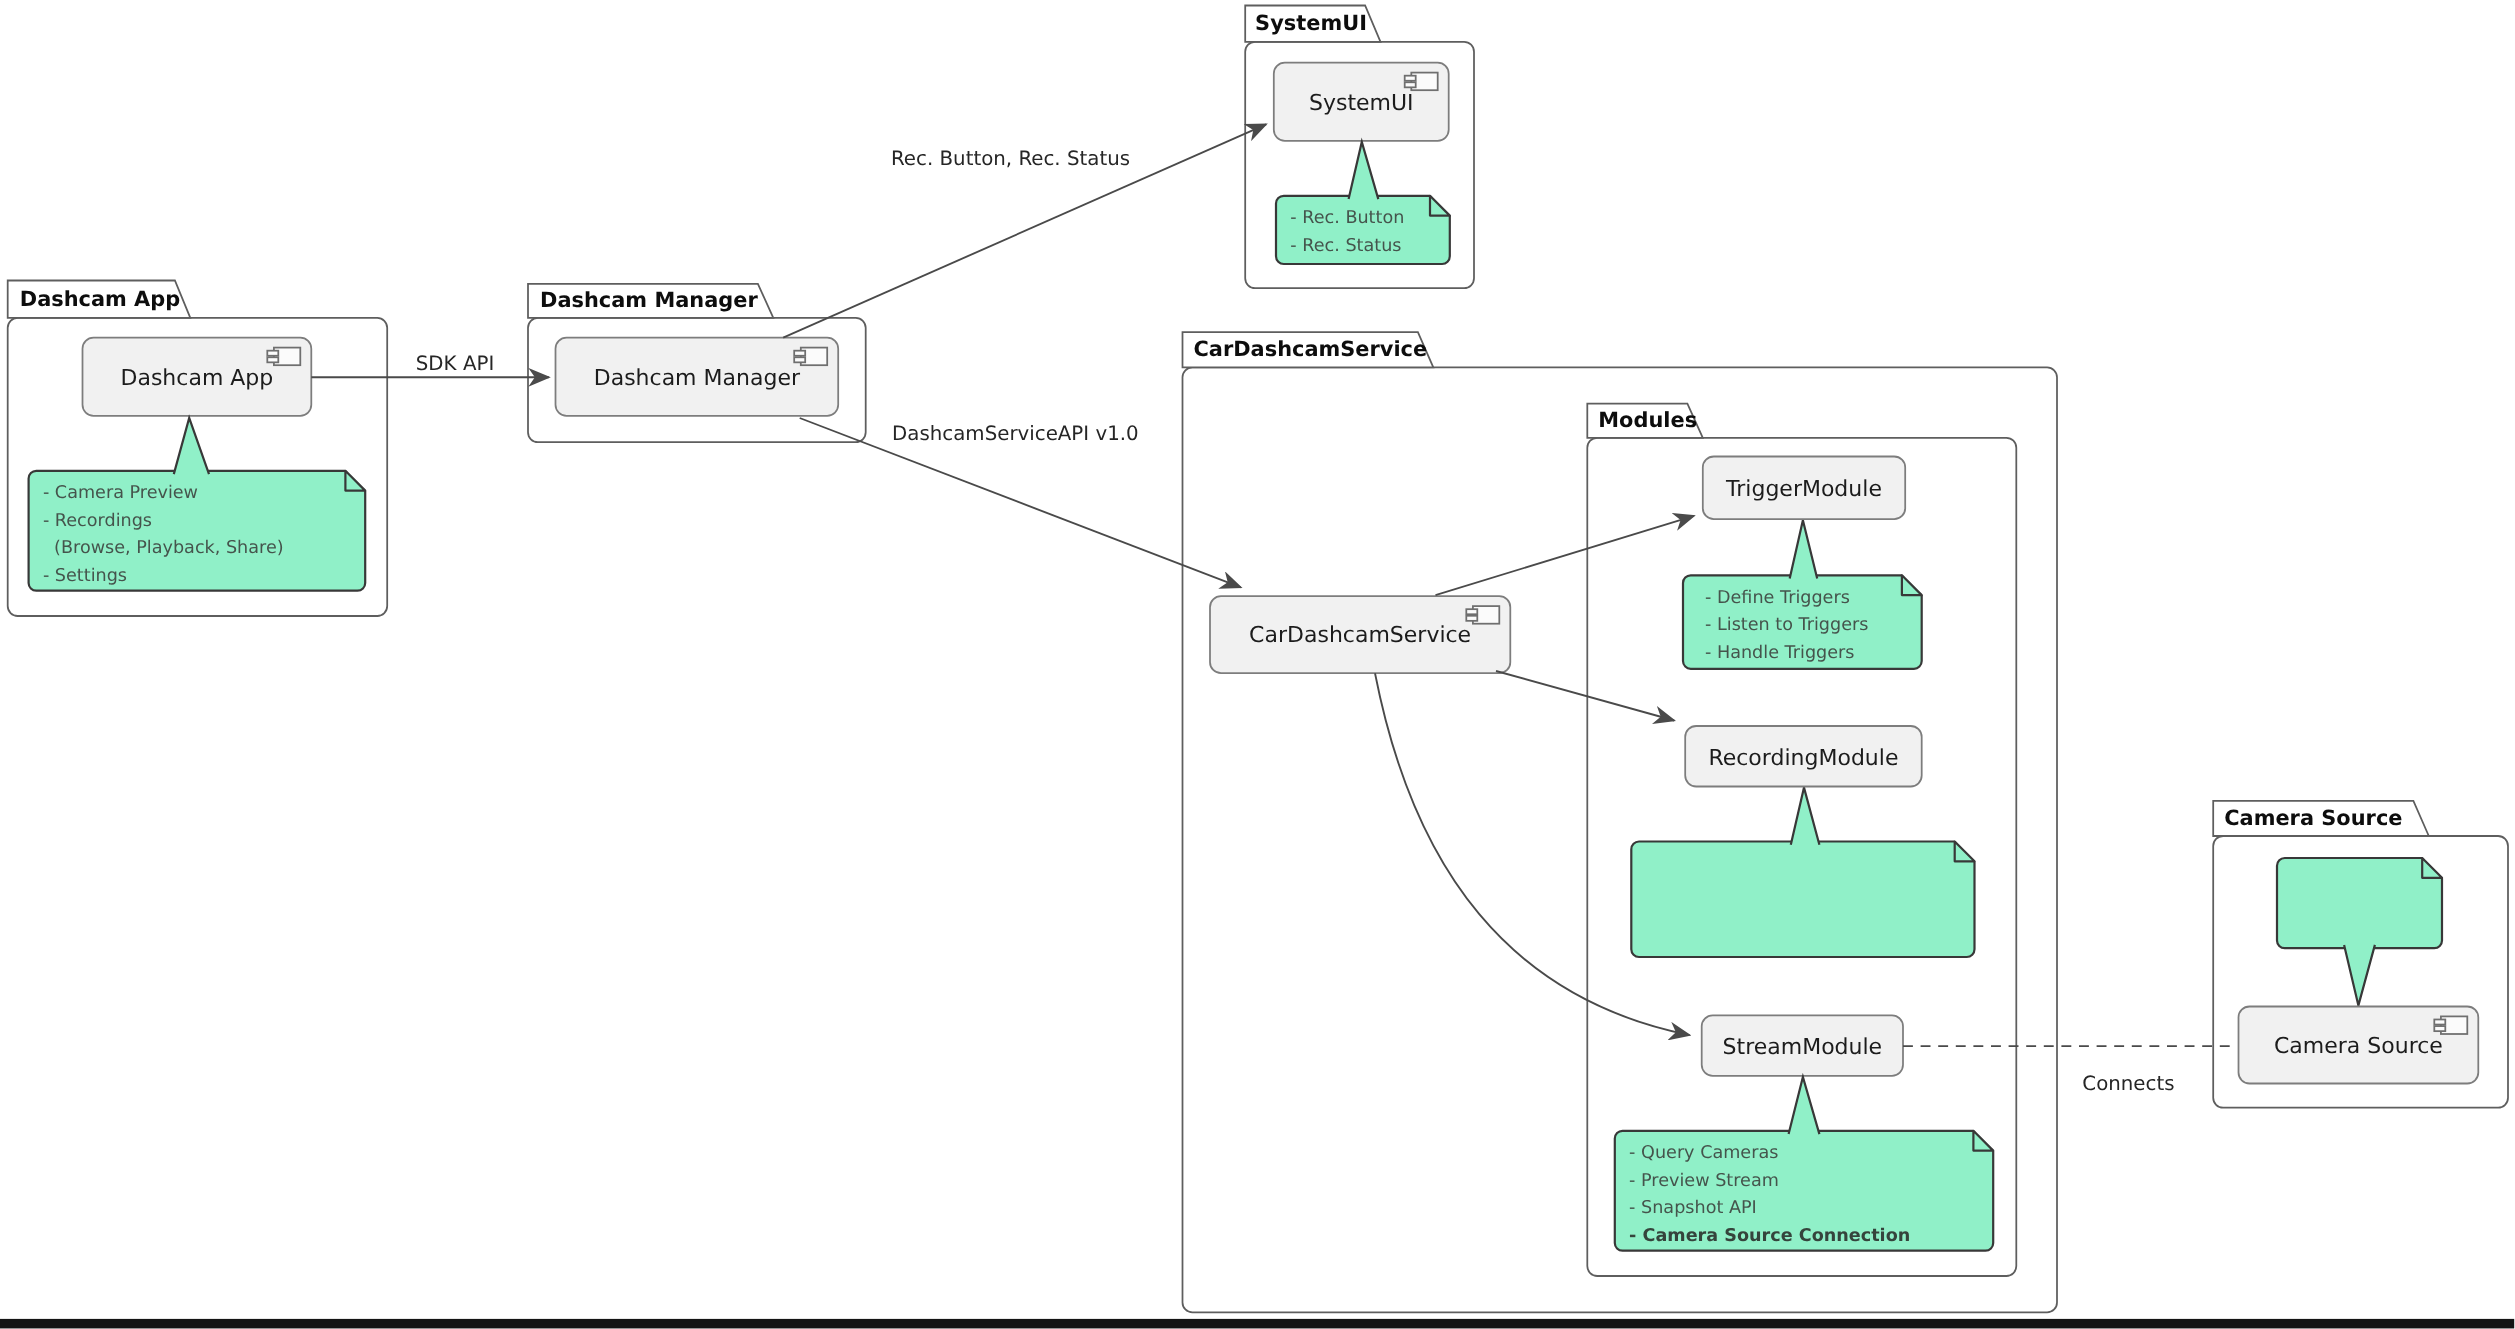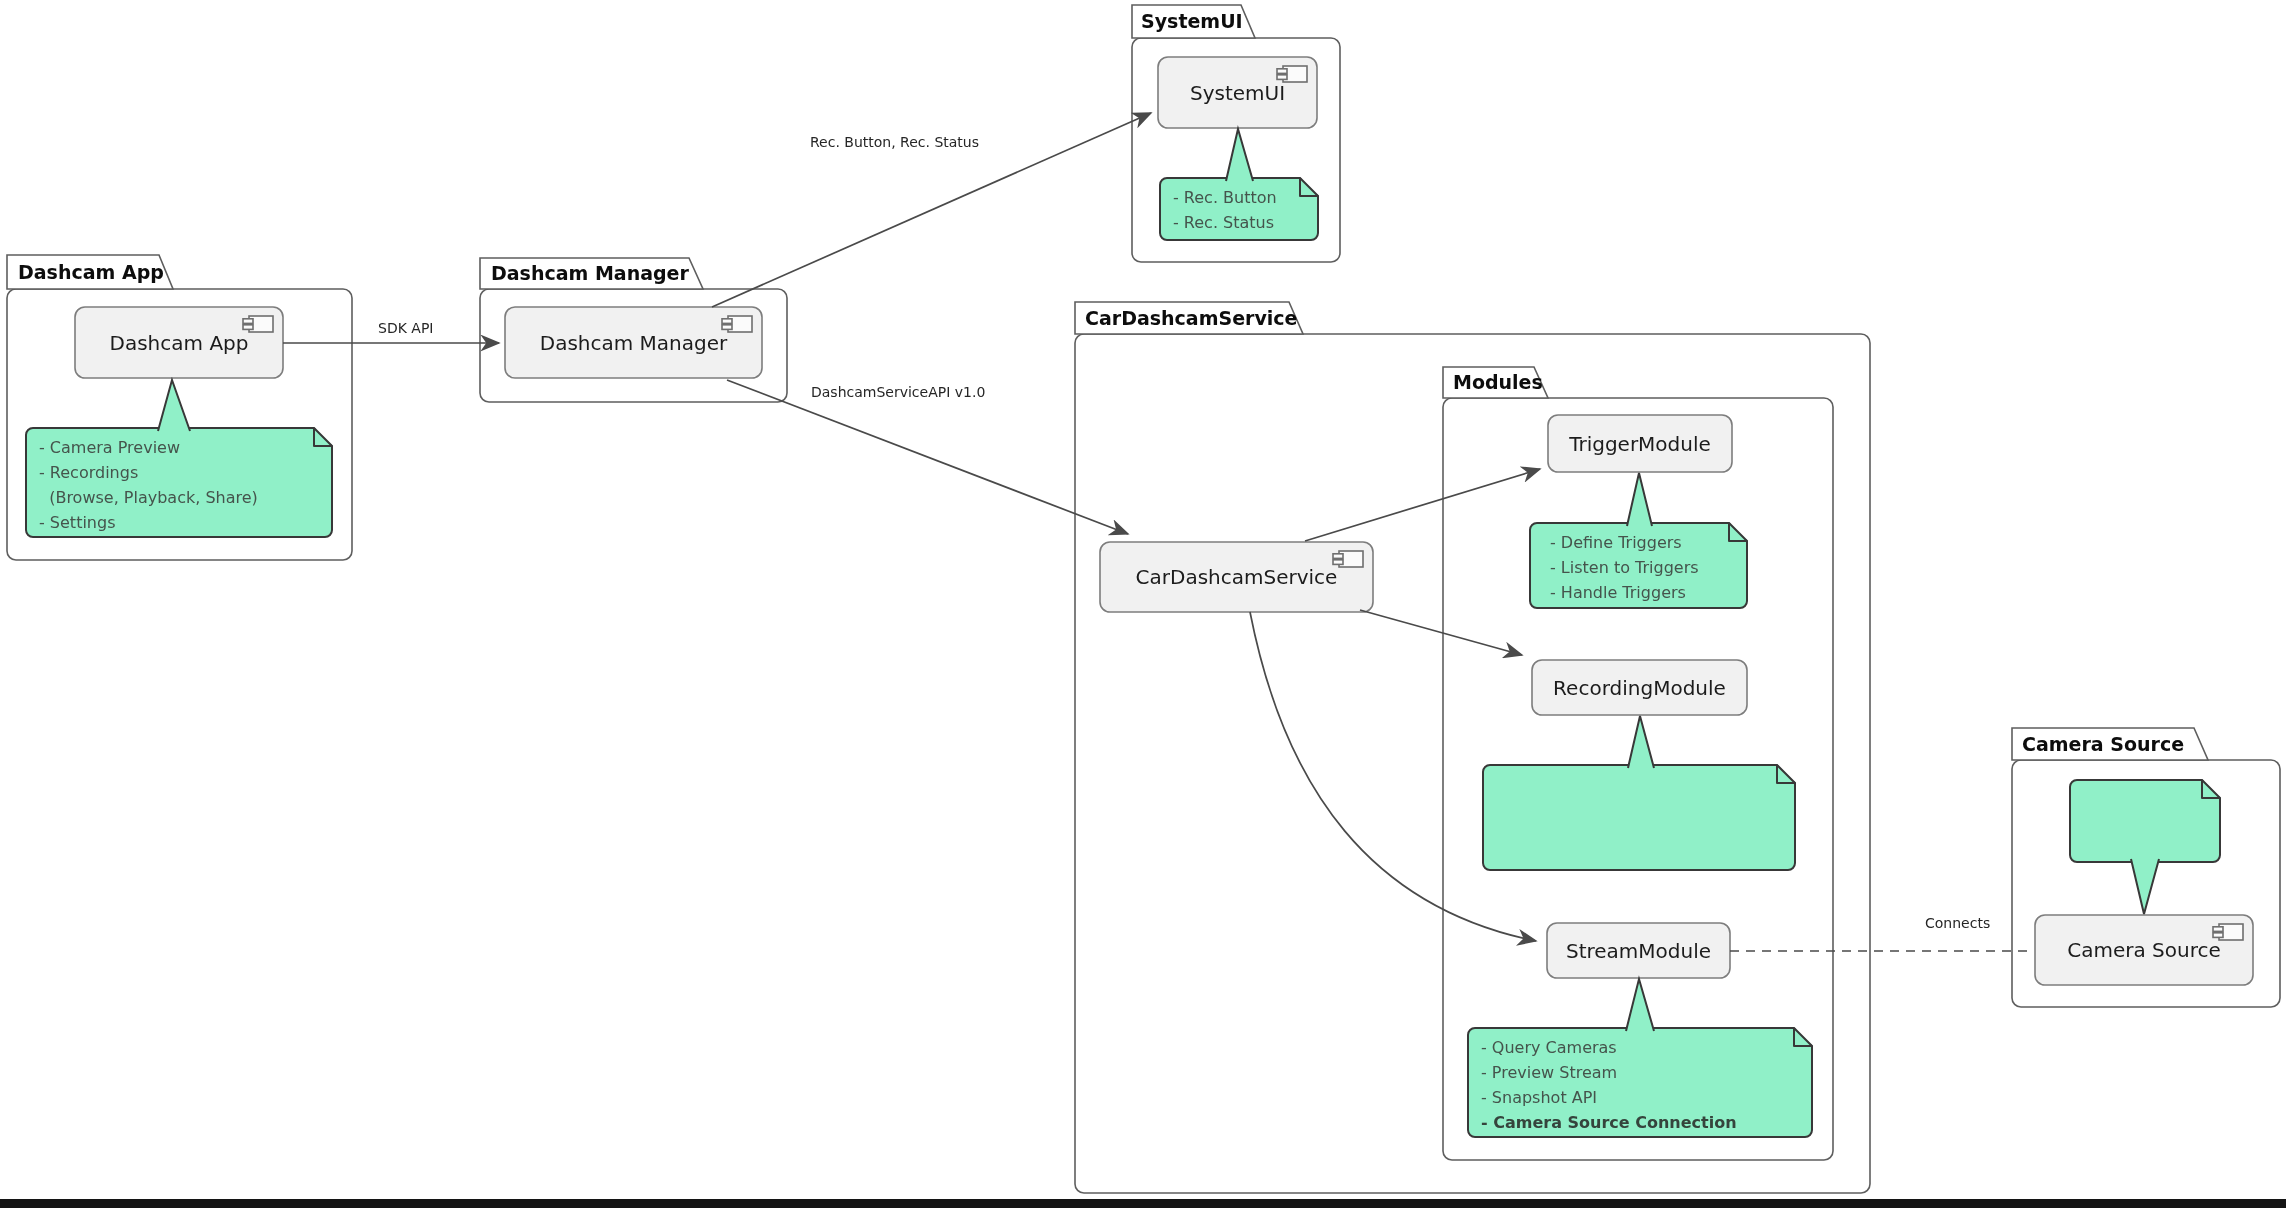--- a/index.html
+++ b/index.html
@@ -6,21 +6,21 @@
   .stage{position:relative;width:2286px;height:1208px;background:#ffffff;overflow:hidden;
          font-family:"DejaVu Sans","Liberation Sans",sans-serif;}
   .stage svg{position:absolute;left:0;top:0;}
   .label{position:absolute;white-space:pre;}
   .pkg-title{font-weight:bold;font-size:19px;color:#0d0d0d;}
   .comp-label{display:flex;align-items:center;justify-content:center;
               font-size:20px;color:#1c1c1c;text-align:center;}
   .note-box{position:absolute;padding:7px 0 0 13px;box-sizing:border-box;}
   .note-line{font-size:16px;line-height:25px;color:#45544c;white-space:pre;}
   .note-line.bold{font-weight:bold;color:#35443c;}
-  .edge-label{font-size:14px;color:#262626;}
+  .edge-label{font-size:18px;color:#262626;}
 </style>
 </head>
 <body>
 
 <div class="stage">
 
 <svg width="2286" height="1208" viewBox="0 0 2286 1208">
   <defs>
     <marker id="arrowhead" viewBox="0 0 12 10" refX="11" refY="5" markerWidth="12" markerHeight="10" orient="auto">
       <path d="M0,0 L12,5 L0,10 L3.5,5 Z" fill="#4a4a4a"></path>
@@ -145,15 +145,15 @@
 <div class="note-box" style="left:1468px;top:1028px;width:344px;border-radius:20px;">
   <div class="note-line">- Query Cameras</div>
   <div class="note-line">- Preview Stream</div>
   <div class="note-line">- Snapshot API</div>
   <div class="note-line bold">- Camera Source Connection</div>
 </div>
 
 <div class="label edge-label" style="left:378px;top:320px;">SDK API</div>
 <div class="label edge-label" style="left:810px;top:134px;">Rec. Button, Rec. Status</div>
 <div class="label edge-label" style="left:811px;top:384px;">DashcamServiceAPI v1.0</div>
-<div class="label edge-label" style="left:1893px;top:915px;margin-left:32px;">Connects</div>
+<div class="label edge-label" style="left:1893px;top:975px;">Connects</div>
 
 </div>
 
 </body></html>

